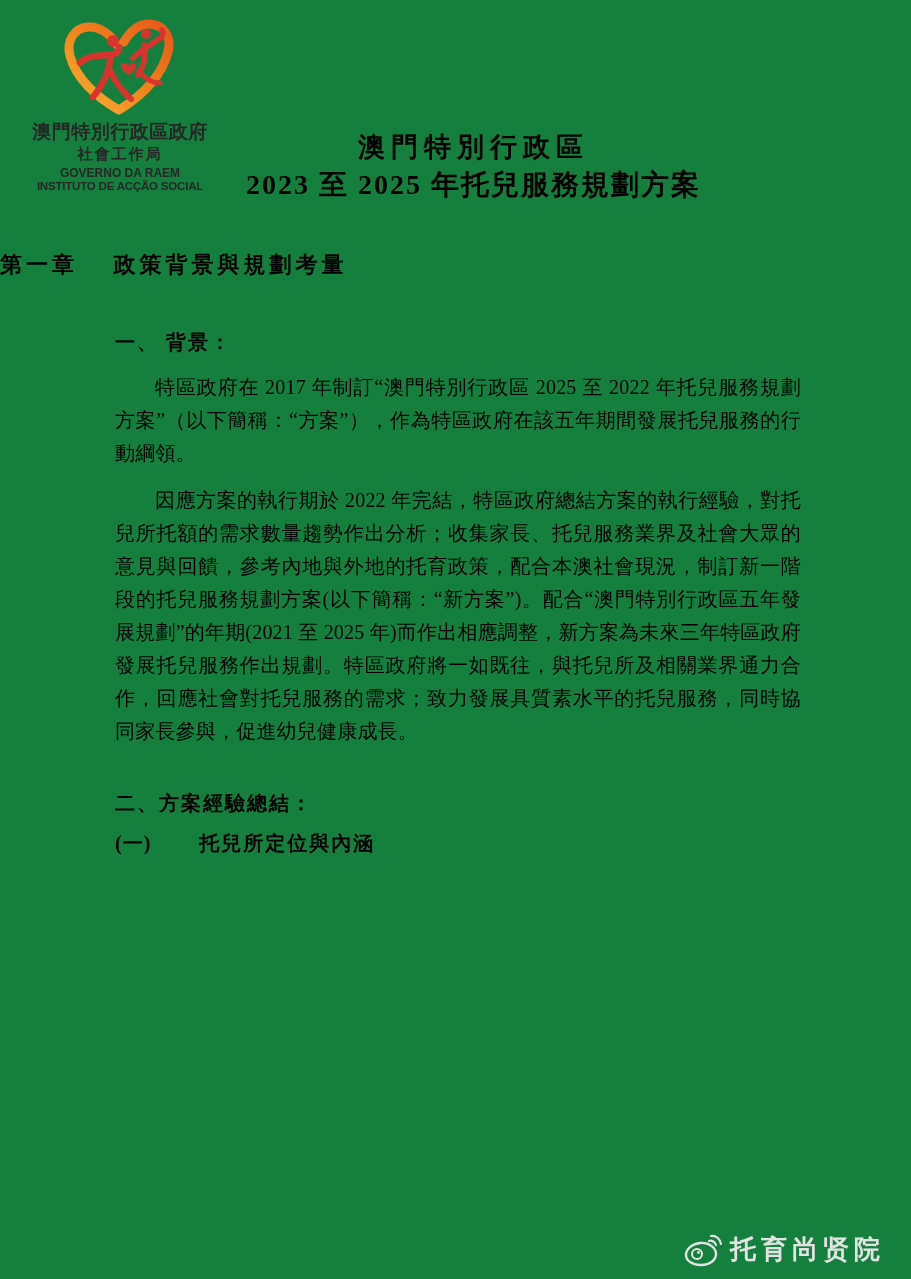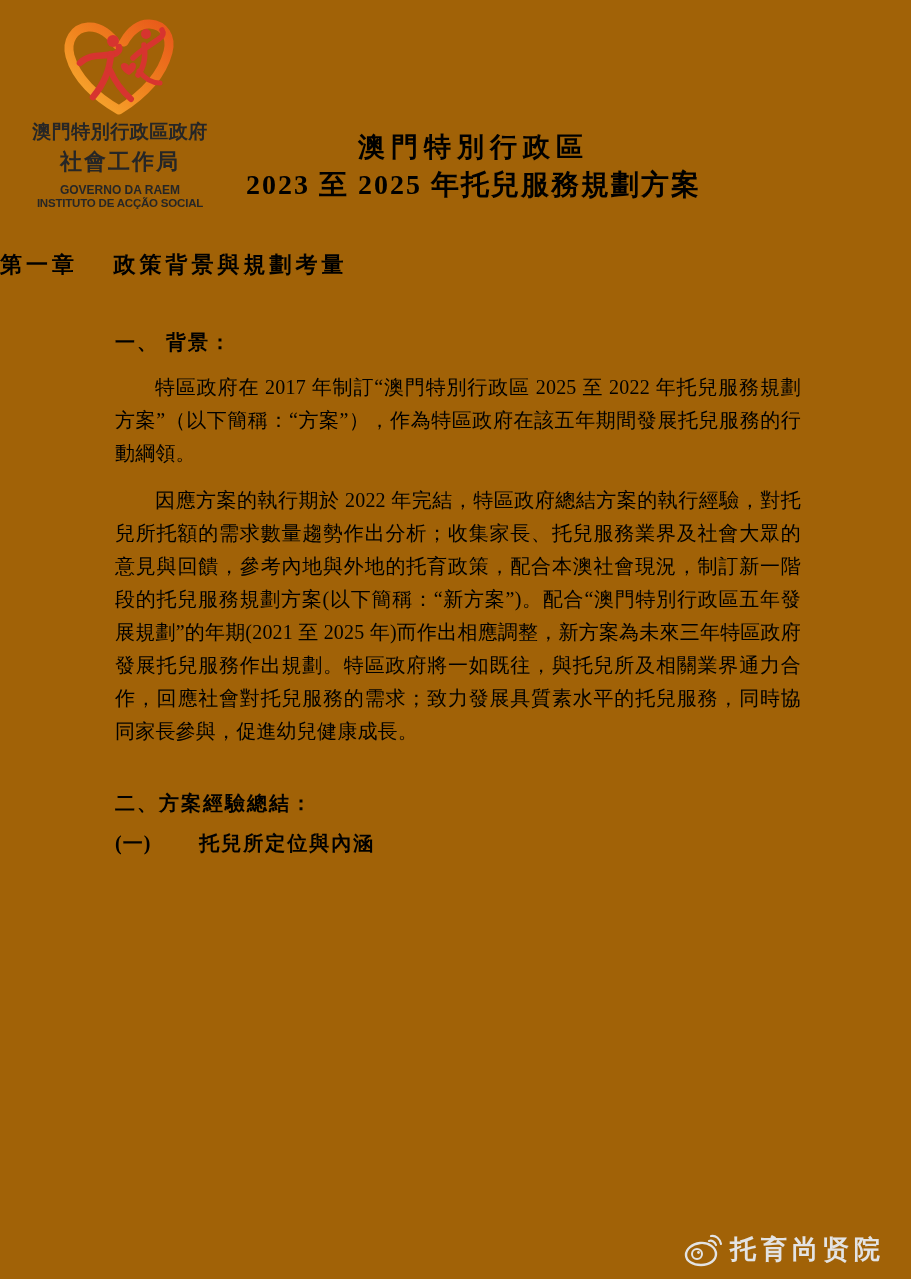--- a/index.html
+++ b/index.html
@@ -2,40 +2,40 @@
 <html><head>
 <meta charset="utf-8">
 <style>
   * { margin: 0; padding: 0; box-sizing: border-box; }
   html, body { background: #888; }
   .page {
     position: relative;
     width: 911px;
     height: 1279px;
     margin: 0 auto;
-    background: #a16207;
+    background: #15803d;
     overflow: hidden;
     font-family: "Liberation Serif", "DejaVu Serif", serif;
     color: #000;
   }
 
   
   .org-header {
     position: absolute;
     left: 22px;
     top: 10px;
     width: 196px;
     text-align: center;
     font-family: "Liberation Sans", "DejaVu Sans", sans-serif;
     color: #262626;
   }
   .logo-wrap { display: block; width: 128px; height: 110px; margin: 0 auto; }
   .org-zh1 { font-size: 19px; font-weight: 700; letter-spacing: 0.5px; line-height: 22px; margin-top: 1px; }
-  .org-zh2 { font-size: 22px; font-weight: 700; letter-spacing: 2px; line-height: 22px; margin-top: 8px; }
-  .org-pt1 { font-size: 12px; font-weight: 700; line-height: 13px; margin-top: 11px; }
+  .org-zh2 { font-size: 15px; font-weight: 700; letter-spacing: 2px; line-height: 22px; }
+  .org-pt1 { font-size: 12px; font-weight: 700; line-height: 13px; margin-top: 2px; }
   .org-pt2 { font-size: 11.5px; font-weight: 700; line-height: 13px; letter-spacing: -0.2px; }
 
   
   .title-block {
     position: absolute;
     top: 131px;
     left: 0;
     width: 100%;
     text-align: center;
     font-weight: 700;

